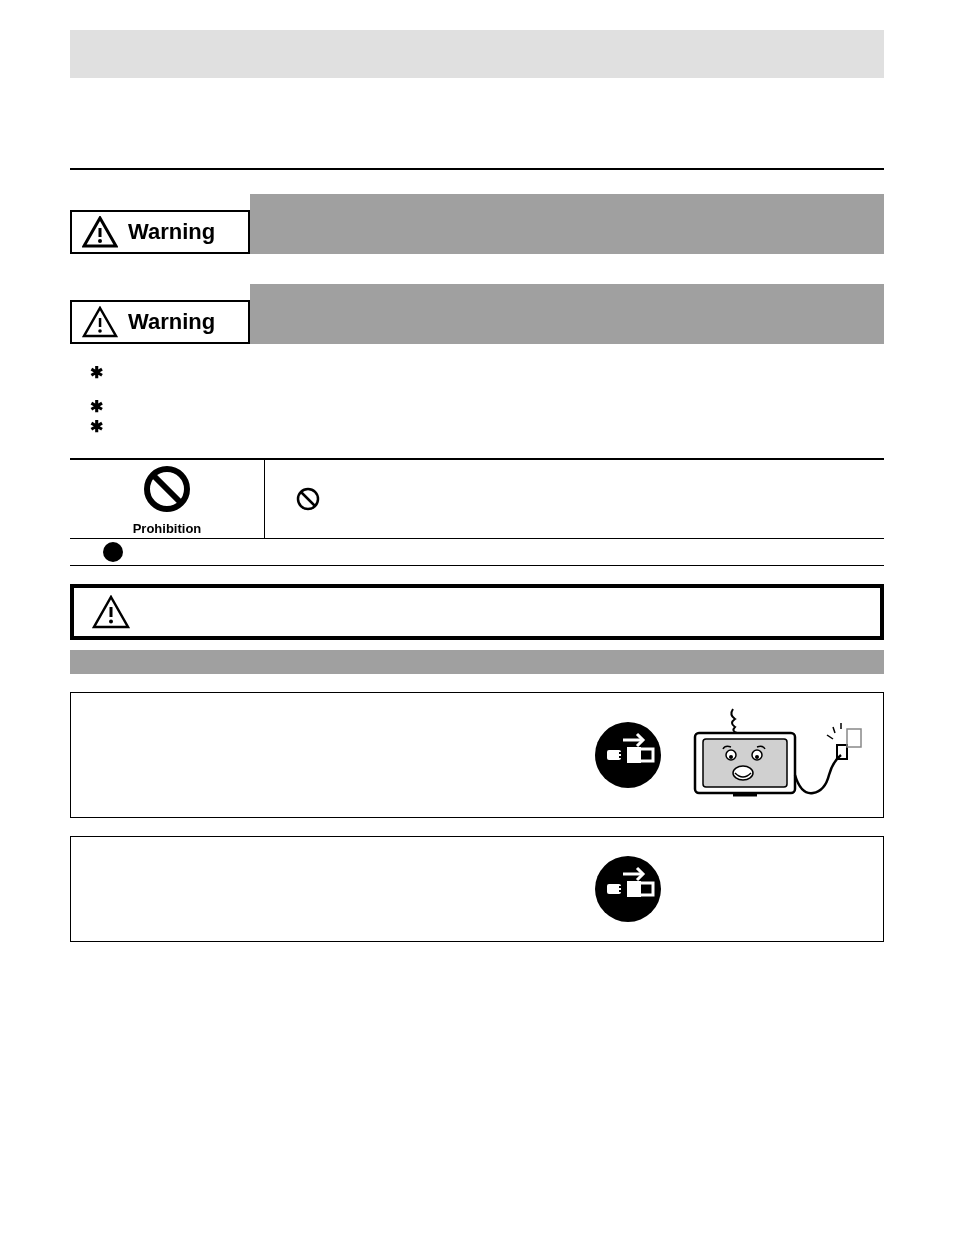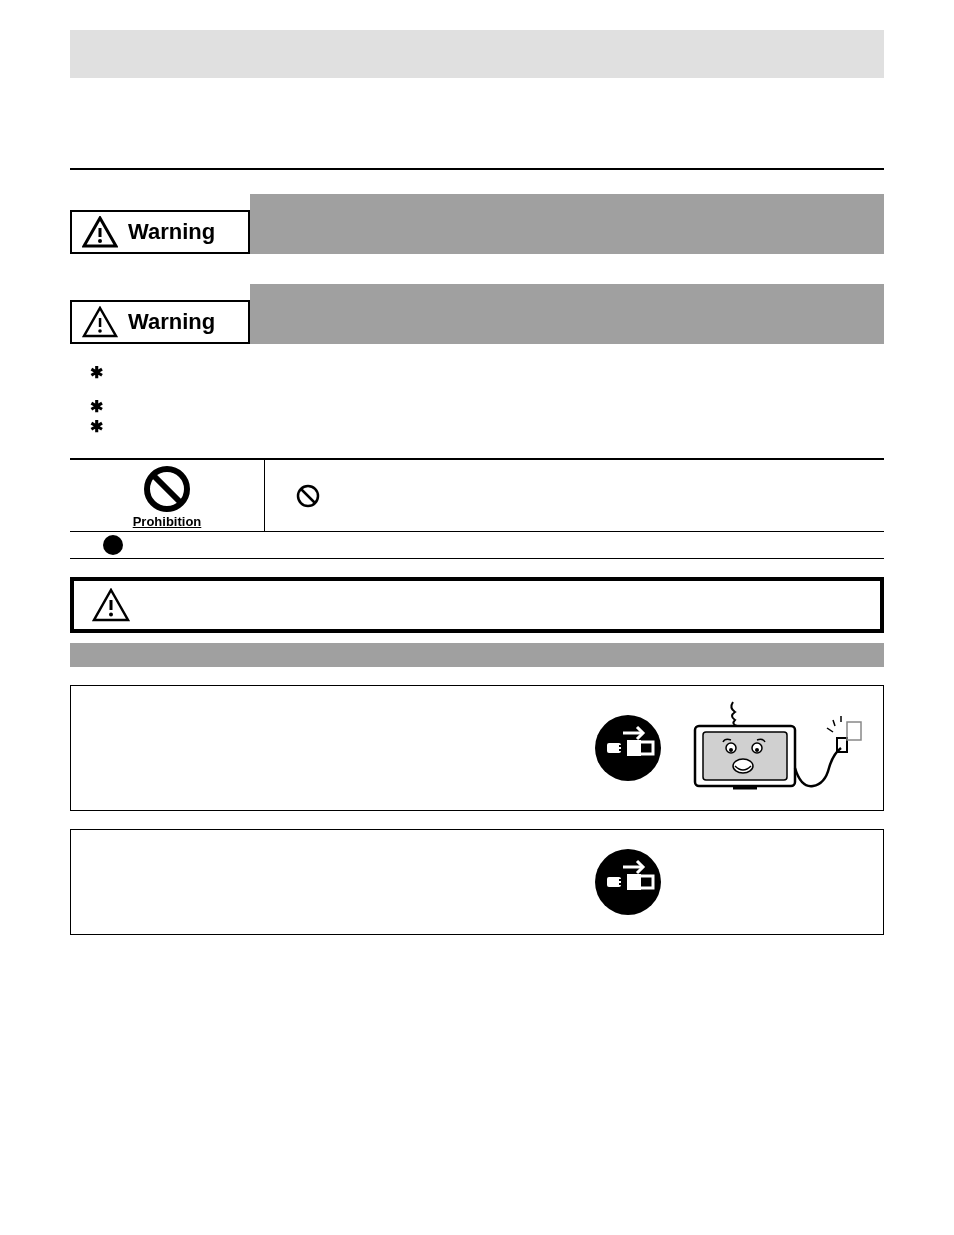--- a/index.html
+++ b/index.html
@@ -96,22 +96,21 @@
       padding: 6px 0 2px 0;
       border-right: 1px solid #000;
     }
     .table-left .icon-big {
       width: 46px;
       height: 46px;
     }
     .table-left .caption {
       font-size: 13px;
       font-weight: bold;
-      margin-top: 2px;
-      text-decoration: underline;
+      margin-top: 9px;
     }
     .table-right {
       flex: 1;
       display: flex;
       align-items: center;
       padding-left: 30px;
     }
     .icon-small {
       width: 26px;
       height: 26px;

